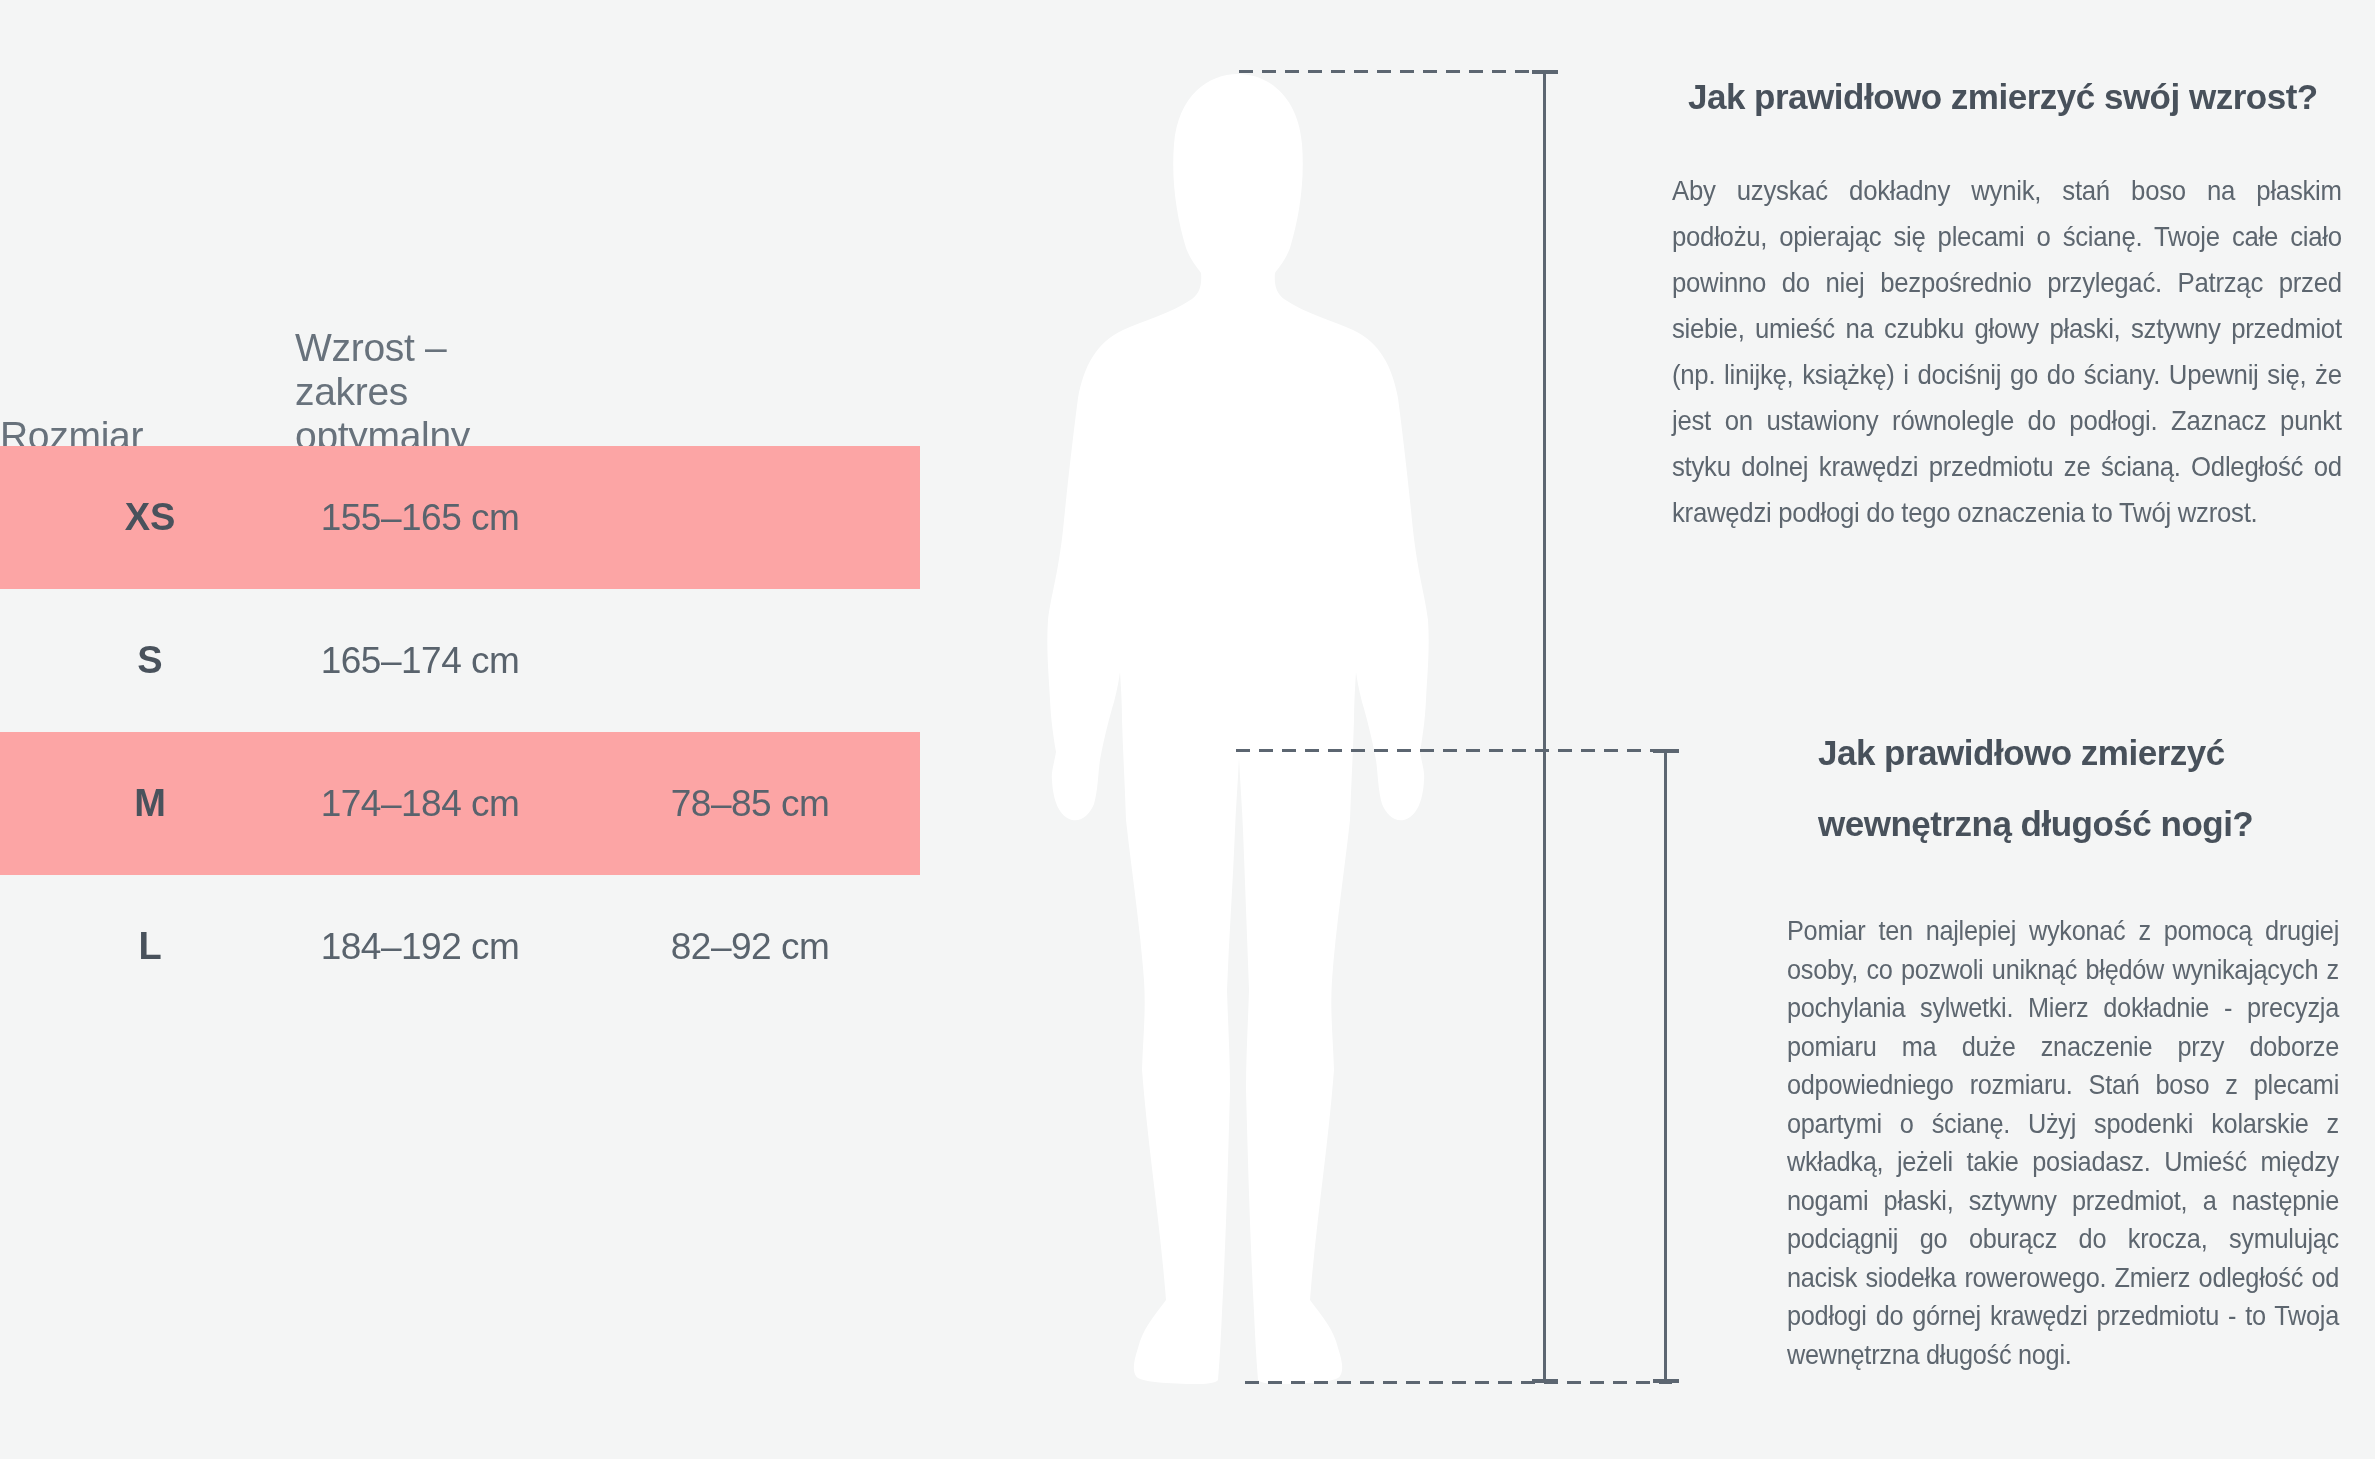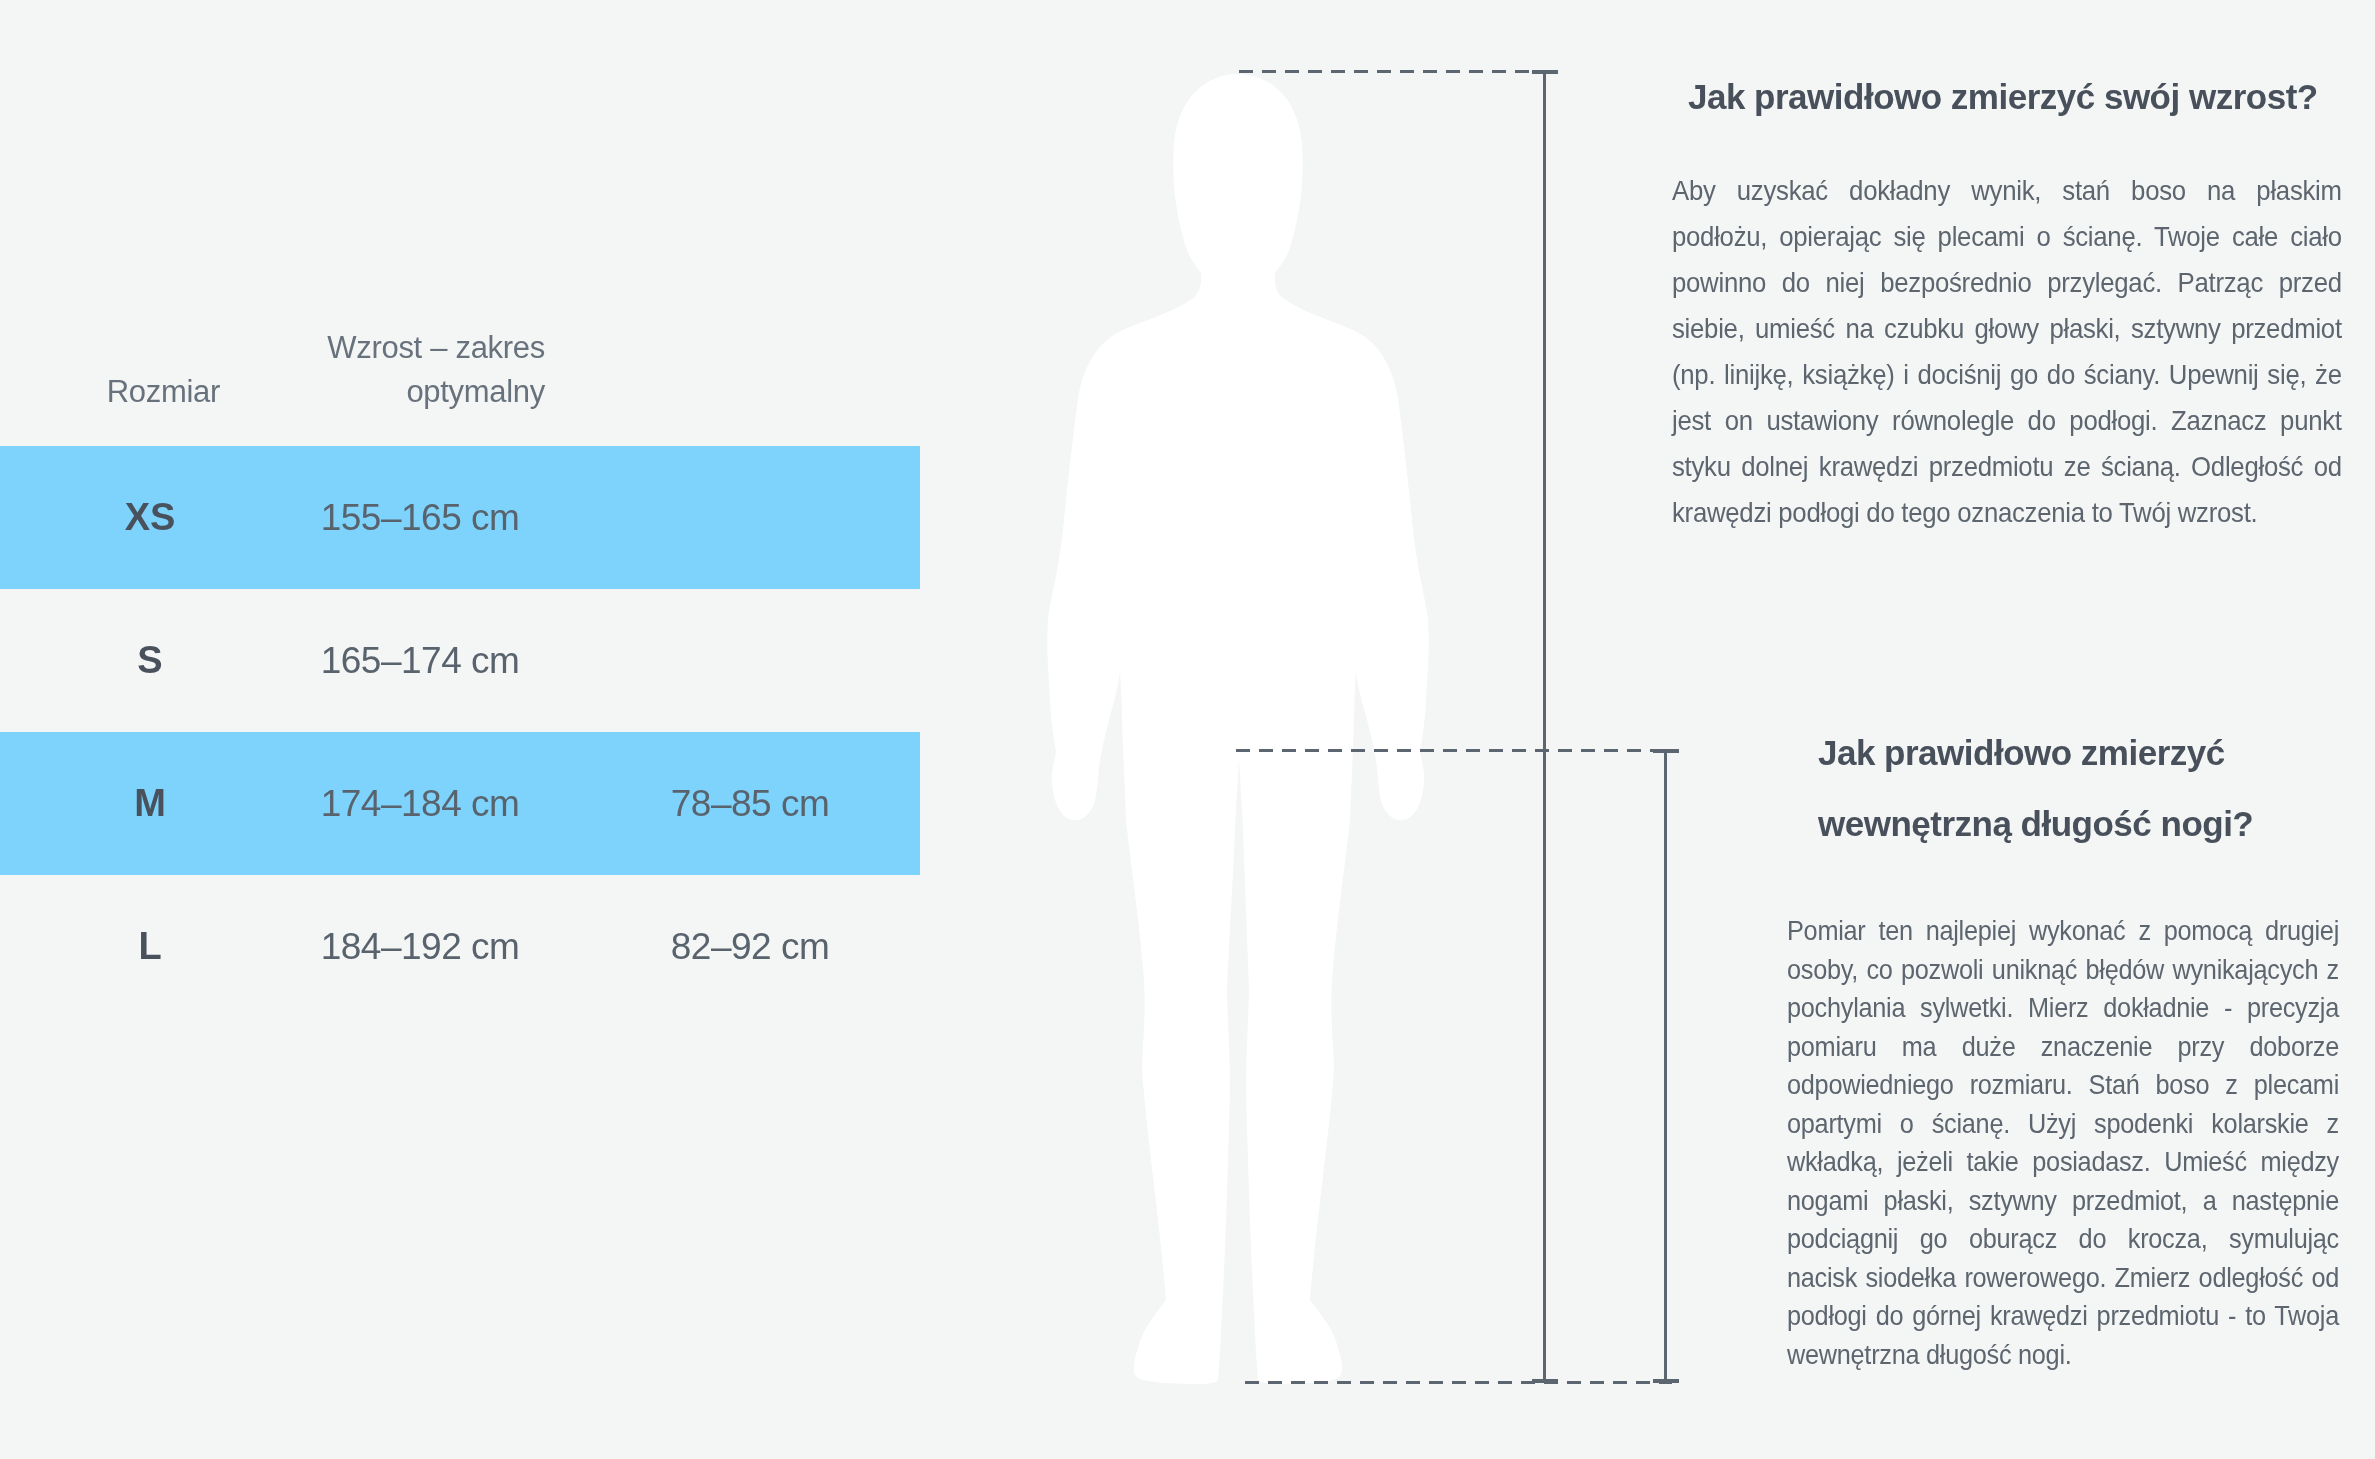--- a/index.html
+++ b/index.html
@@ -5,25 +5,25 @@
 <style>
   html,body{margin:0;padding:0;background:#f4f5f5;}
   body{width:2375px;height:1459px;font-family:"Liberation Sans",sans-serif;
        -webkit-font-smoothing:antialiased;}
   .page{position:relative;width:2375px;height:1459px;background:#f4f5f5;overflow:hidden;}
 
   
   .size-table{position:absolute;left:0;top:0;width:920px;}
   .thead{position:absolute;left:0;top:326px;width:880px;height:86px;
          display:grid;grid-template-columns:220px 75px 250px 75px 260px;align-items:end;}
-  .th{color:#68727c;font-size:31px;line-height:44px;text-align:right;
+  .th{color:#68727c;font-size:39px;line-height:44px;text-align:left;
       letter-spacing:-0.3px;padding-bottom:2px;}
   .trow{position:absolute;left:0;width:920px;height:143px;
         display:grid;grid-template-columns:300px 240px 40px 340px;align-items:center;}
-  .trow.band{background:#7dd3fc;}
+  .trow.band{background:#fca5a5;}
   .td{display:flex;align-items:center;justify-content:center;
       color:#59636d;font-size:37px;letter-spacing:-0.5px;}
   .td.size{color:#49525c;font-weight:bold;font-size:38px;letter-spacing:0;}
   .r0{top:446px;} .r1{top:589px;} .r2{top:732px;} .r3{top:875px;}
 
   
   .figure-wrap{position:absolute;left:1020px;top:60px;width:460px;height:1330px;}
 
   
   .dash{position:absolute;height:3px;

